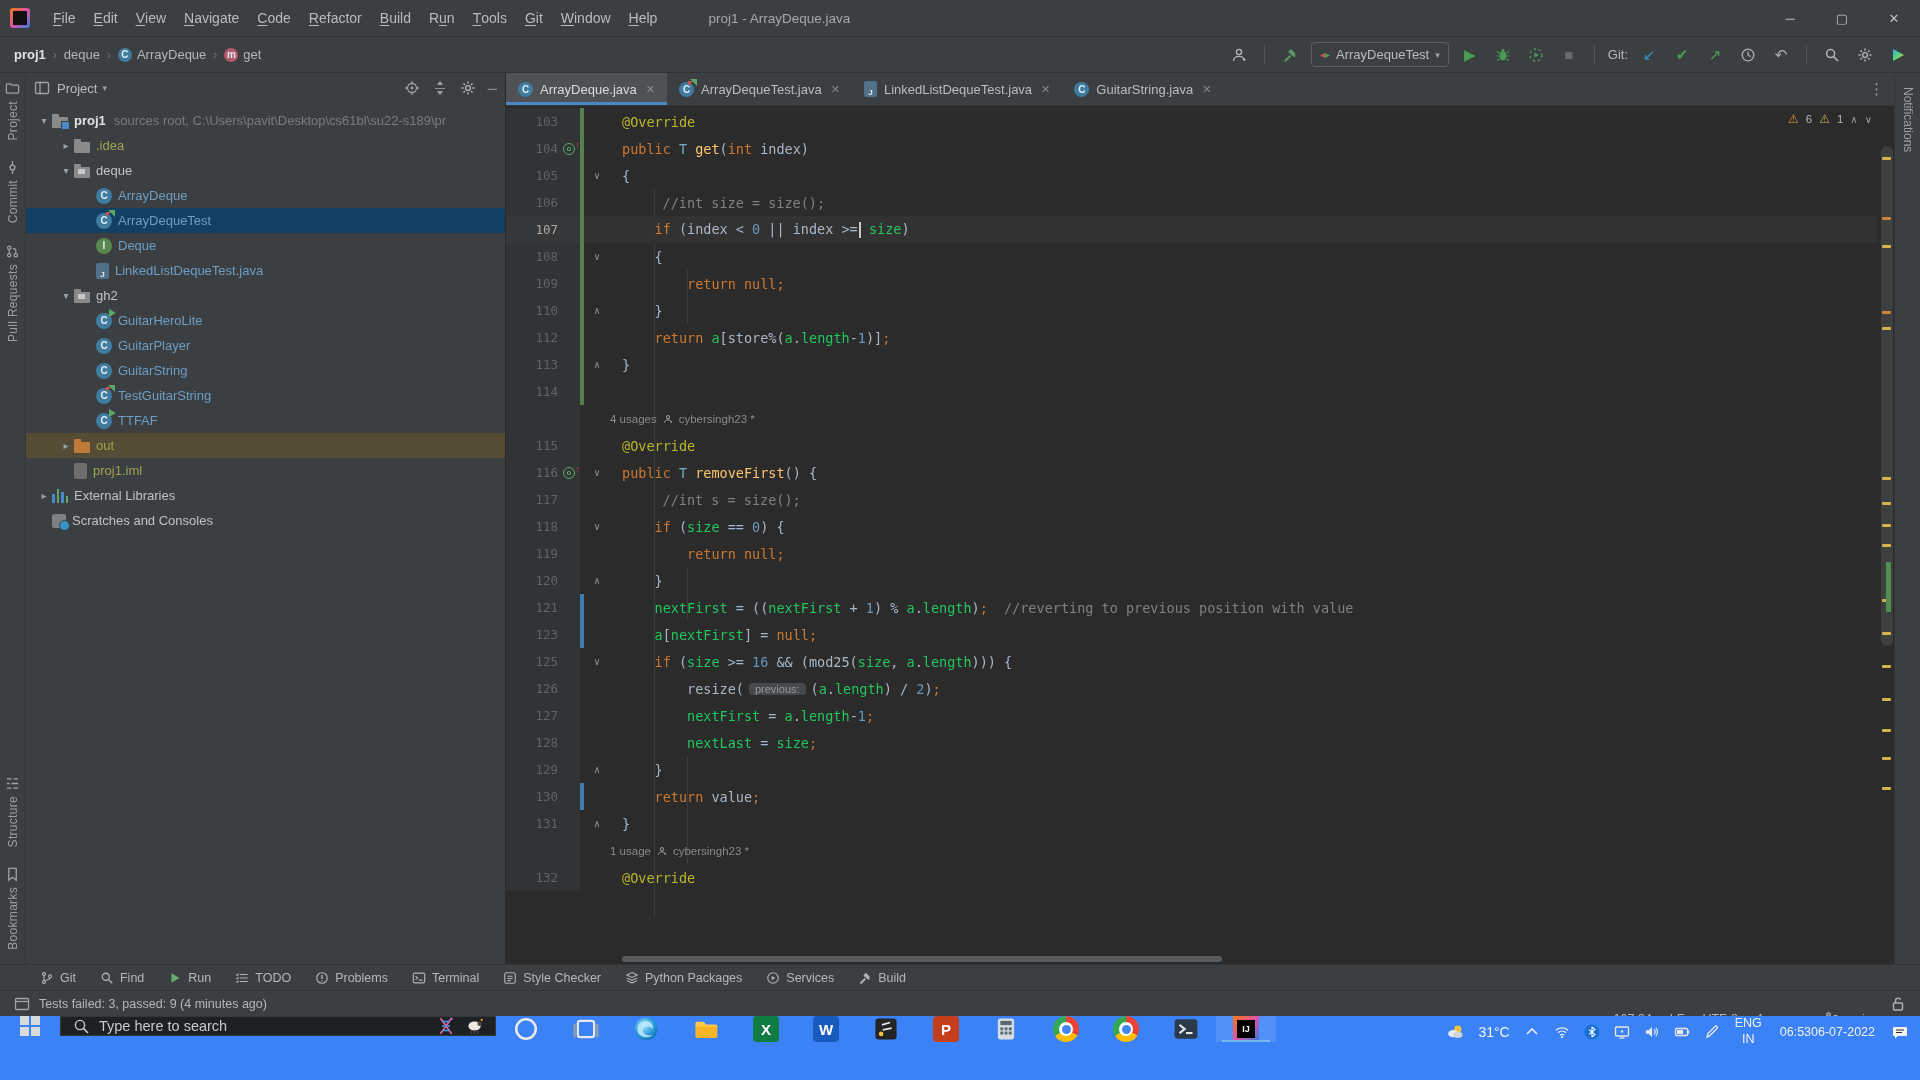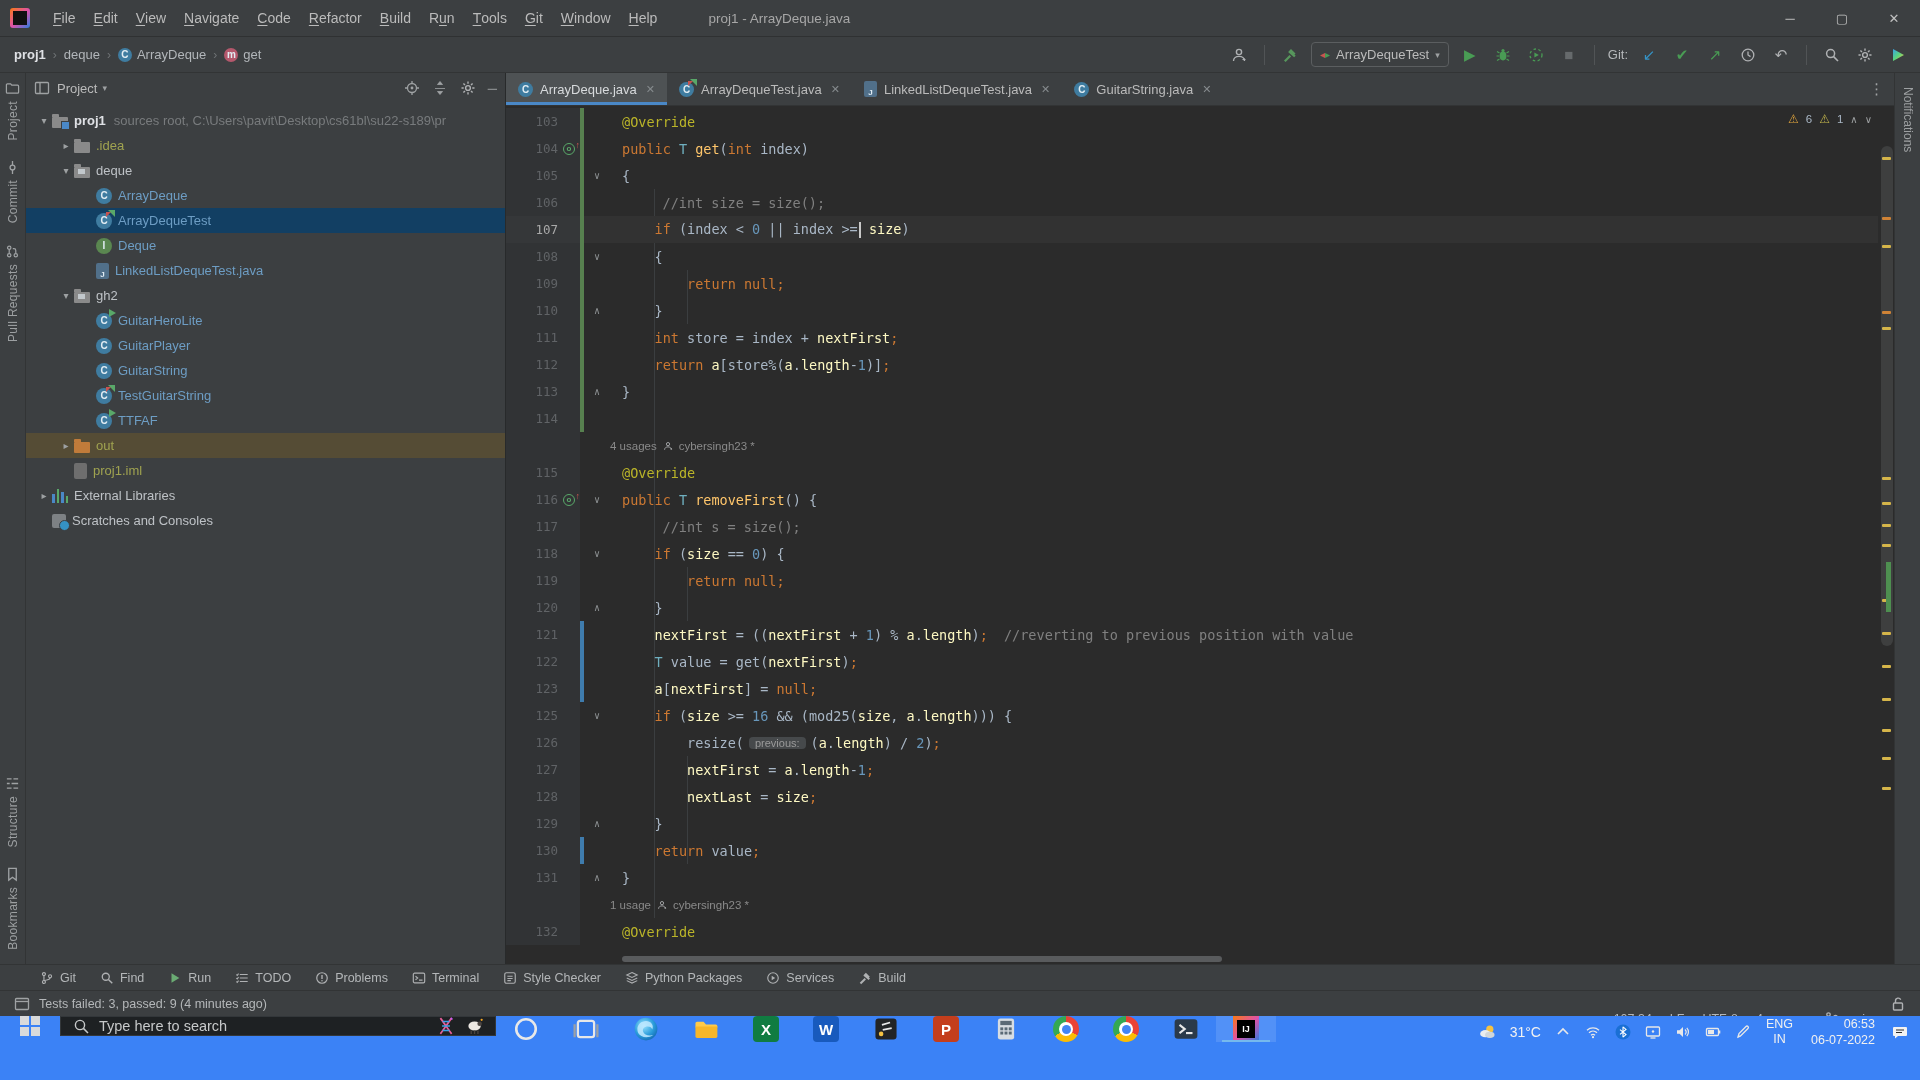--- a/index.html
+++ b/index.html
@@ -87,21 +87,21 @@
   .row.cur .gut{background:#353739;}
   .lnum{width:46px;text-align:right;color:#606366;font-size:12.5px;}
   .row.cur .lnum{color:#a9a9a9;}
   .gslot{width:22px;display:flex;align-items:center;justify-content:center;}
   .ovr{width:12px;height:12px;border:1.5px solid #59a869;border-radius:50%;position:relative;font:bold 8px "Liberation Sans";color:#59a869;display:flex;align-items:center;justify-content:center;}
   .ovr::after{content:"\2191";position:absolute;right:-6px;top:-4px;color:#c75450;font-size:9px;}
   .cbar{width:4px;height:100%;flex:none;}
   .cbar.g{background:#57804f;} .cbar.b{background:#3f7cad;}
   .fold{width:26px;text-align:center;color:#8d9193;font-size:10px;flex:none;}
   pre.codeln{white-space:pre;font-family:inherit;}
-  .tk-pln{color:#a9b7c6;} .tk-kw{color:#cc7832;} .tk-num{color:#6897bb;} .tk-fld{color:#fef9c3;}
+  .tk-pln{color:#a9b7c6;} .tk-kw{color:#cc7832;} .tk-num{color:#6897bb;} .tk-fld{color:#22c55e;}
   .tk-cmt{color:#808080;margin-left:8px;} .tk-ann{color:#bbb529;} .tk-mth{color:#ffc66b;} .tk-typ{color:#6fafbf;} .tk-sem{color:#cc7832;}
   .caret-i{display:inline-block;width:2px;height:16px;background:#c8c8c8;vertical-align:middle;margin-left:1px;}
   .hint-pill{display:inline-block;background:#46494b;color:#9a9a9a;border-radius:4px;padding:0 6px;margin:0 5px;
     font:11px "Liberation Sans",sans-serif;transform:translateY(-1px);}
   .inlay-row .usg{color:#8a8a8a;font:11.5px "Liberation Sans",sans-serif;display:flex;align-items:center;gap:6px;}
   .guide{position:absolute;width:1px;background:#3b3e40;}
   #insp{position:absolute;top:6px;right:22px;display:flex;align-items:center;gap:7px;font:11.5px "Liberation Sans";color:#a9b7c6;}
   #insp .w1{color:#e2a53c;font-size:12px;} #insp .w2{color:#c6b84c;font-size:12px;}
   #insp .chev{color:#9da0a2;font-size:10px;}
   #vscroll{position:absolute;top:40px;right:1px;width:12px;height:500px;background:rgba(160,165,170,.16);border-radius:6px;}
@@ -130,21 +130,21 @@
     background:conic-gradient(#ea4335 0 33%,#fbbc05 33% 66%,#34a853 66% 100%);}
   .chrome-ic::before{content:"";position:absolute;inset:6px;background:#fff;border-radius:50%;}
   .chrome-ic::after{content:"";position:absolute;inset:8.5px;background:#4285f4;border-radius:50%;}
   .ij-tile{width:26px;height:26px;background:linear-gradient(135deg,#f97a12,#e052a8 50%,#2a7de1);position:relative;}
   .ij-tile::before{content:"";position:absolute;inset:4px;background:#000;}
   .ij-tile::after{content:"IJ";position:absolute;inset:4px;color:#fff;font:bold 9px "Liberation Sans";display:flex;align-items:center;justify-content:center;}
   #tray{margin-left:auto;display:flex;align-items:center;gap:0;}
   .tray-it{display:flex;align-items:center;justify-content:center;padding:0 7px;height:100%;color:#e8e8e8;}
   #temp{font-size:14px;color:#f2f2f2;}
   .lang-block{display:flex;flex-direction:column;align-items:center;justify-content:center;font-size:12.5px;color:#f0f0f0;line-height:1.25;padding:0 8px;}
-  .clock-block{display:flex;flex-direction:column;align-items:flex-end;justify-content:center;font-size:12.5px;color:#f0f0f0;line-height:1.3;padding:0 10px;}
+  .clock-block{display:flex;flex-direction:row;align-items:flex-end;justify-content:center;font-size:12.5px;color:#f0f0f0;line-height:1.3;padding:0 10px;}
   #show-desktop{width:5px;border-left:1px solid #3a3d40;height:100%;}
   svg{display:block;}
 </style>
 </head>
 <body>
 
 <div id="app">
 
   <div id="titlebar">
     <div id="app-logo"></div>
@@ -544,29 +544,20 @@
               <div class="gut">
                 <span class="lnum">110</span>
                 <span class="gslot"></span>
               </div>
               <div class="cbar g"></div>
               <div class="fold">∧</div>
               <pre class="codeln" style="padding-left: 12px;"><span class="tk-pln">    }</span></pre>
             </div>
             <div class="row">
               <div class="gut">
-                <span class="lnum">111</span>
-                <span class="gslot"></span>
-              </div>
-              <div class="cbar g"></div>
-              <div class="fold"></div>
-              <pre class="codeln" style="padding-left: 12px;"><span class="tk-pln">    </span><span class="tk-kw">int </span><span class="tk-pln">store = index + </span><span class="tk-fld">nextFirst</span><span class="tk-sem">;</span></pre>
-            </div>
-            <div class="row">
-              <div class="gut">
                 <span class="lnum">112</span>
                 <span class="gslot"></span>
               </div>
               <div class="cbar g"></div>
               <div class="fold"></div>
               <pre class="codeln" style="padding-left: 12px;"><span class="tk-pln">    </span><span class="tk-kw">return </span><span class="tk-fld">a</span><span class="tk-pln">[store%(</span><span class="tk-fld">a</span><span class="tk-pln">.</span><span class="tk-fld">length</span><span class="tk-pln">-</span><span class="tk-num">1</span><span class="tk-pln">)]</span><span class="tk-sem">;</span></pre>
             </div>
             <div class="row">
               <div class="gut">
                 <span class="lnum">113</span>
@@ -658,29 +649,20 @@
               <pre class="codeln" style="padding-left: 12px;"><span class="tk-pln">    }</span></pre>
             </div>
             <div class="row">
               <div class="gut">
                 <span class="lnum">121</span>
                 <span class="gslot"></span>
               </div>
               <div class="cbar b"></div>
               <div class="fold"></div>
               <pre class="codeln" style="padding-left: 12px;"><span class="tk-pln">    </span><span class="tk-fld">nextFirst</span><span class="tk-pln"> = ((</span><span class="tk-fld">nextFirst</span><span class="tk-pln"> + </span><span class="tk-num">1</span><span class="tk-pln">) % </span><span class="tk-fld">a</span><span class="tk-pln">.</span><span class="tk-fld">length</span><span class="tk-pln">)</span><span class="tk-sem">;</span><span class="tk-cmt"> //reverting to previous position with value</span></pre>
-            </div>
-            <div class="row">
-              <div class="gut">
-                <span class="lnum">122</span>
-                <span class="gslot"></span>
-              </div>
-              <div class="cbar b"></div>
-              <div class="fold"></div>
-              <pre class="codeln" style="padding-left: 12px;"><span class="tk-pln">    </span><span class="tk-typ">T </span><span class="tk-pln">value = get(</span><span class="tk-fld">nextFirst</span><span class="tk-pln">)</span><span class="tk-sem">;</span></pre>
             </div>
             <div class="row">
               <div class="gut">
                 <span class="lnum">123</span>
                 <span class="gslot"></span>
               </div>
               <div class="cbar b"></div>
               <div class="fold"></div>
               <pre class="codeln" style="padding-left: 12px;"><span class="tk-pln">    </span><span class="tk-fld">a</span><span class="tk-pln">[</span><span class="tk-fld">nextFirst</span><span class="tk-pln">] = </span><span class="tk-kw">null</span><span class="tk-sem">;</span></pre>
             </div>

